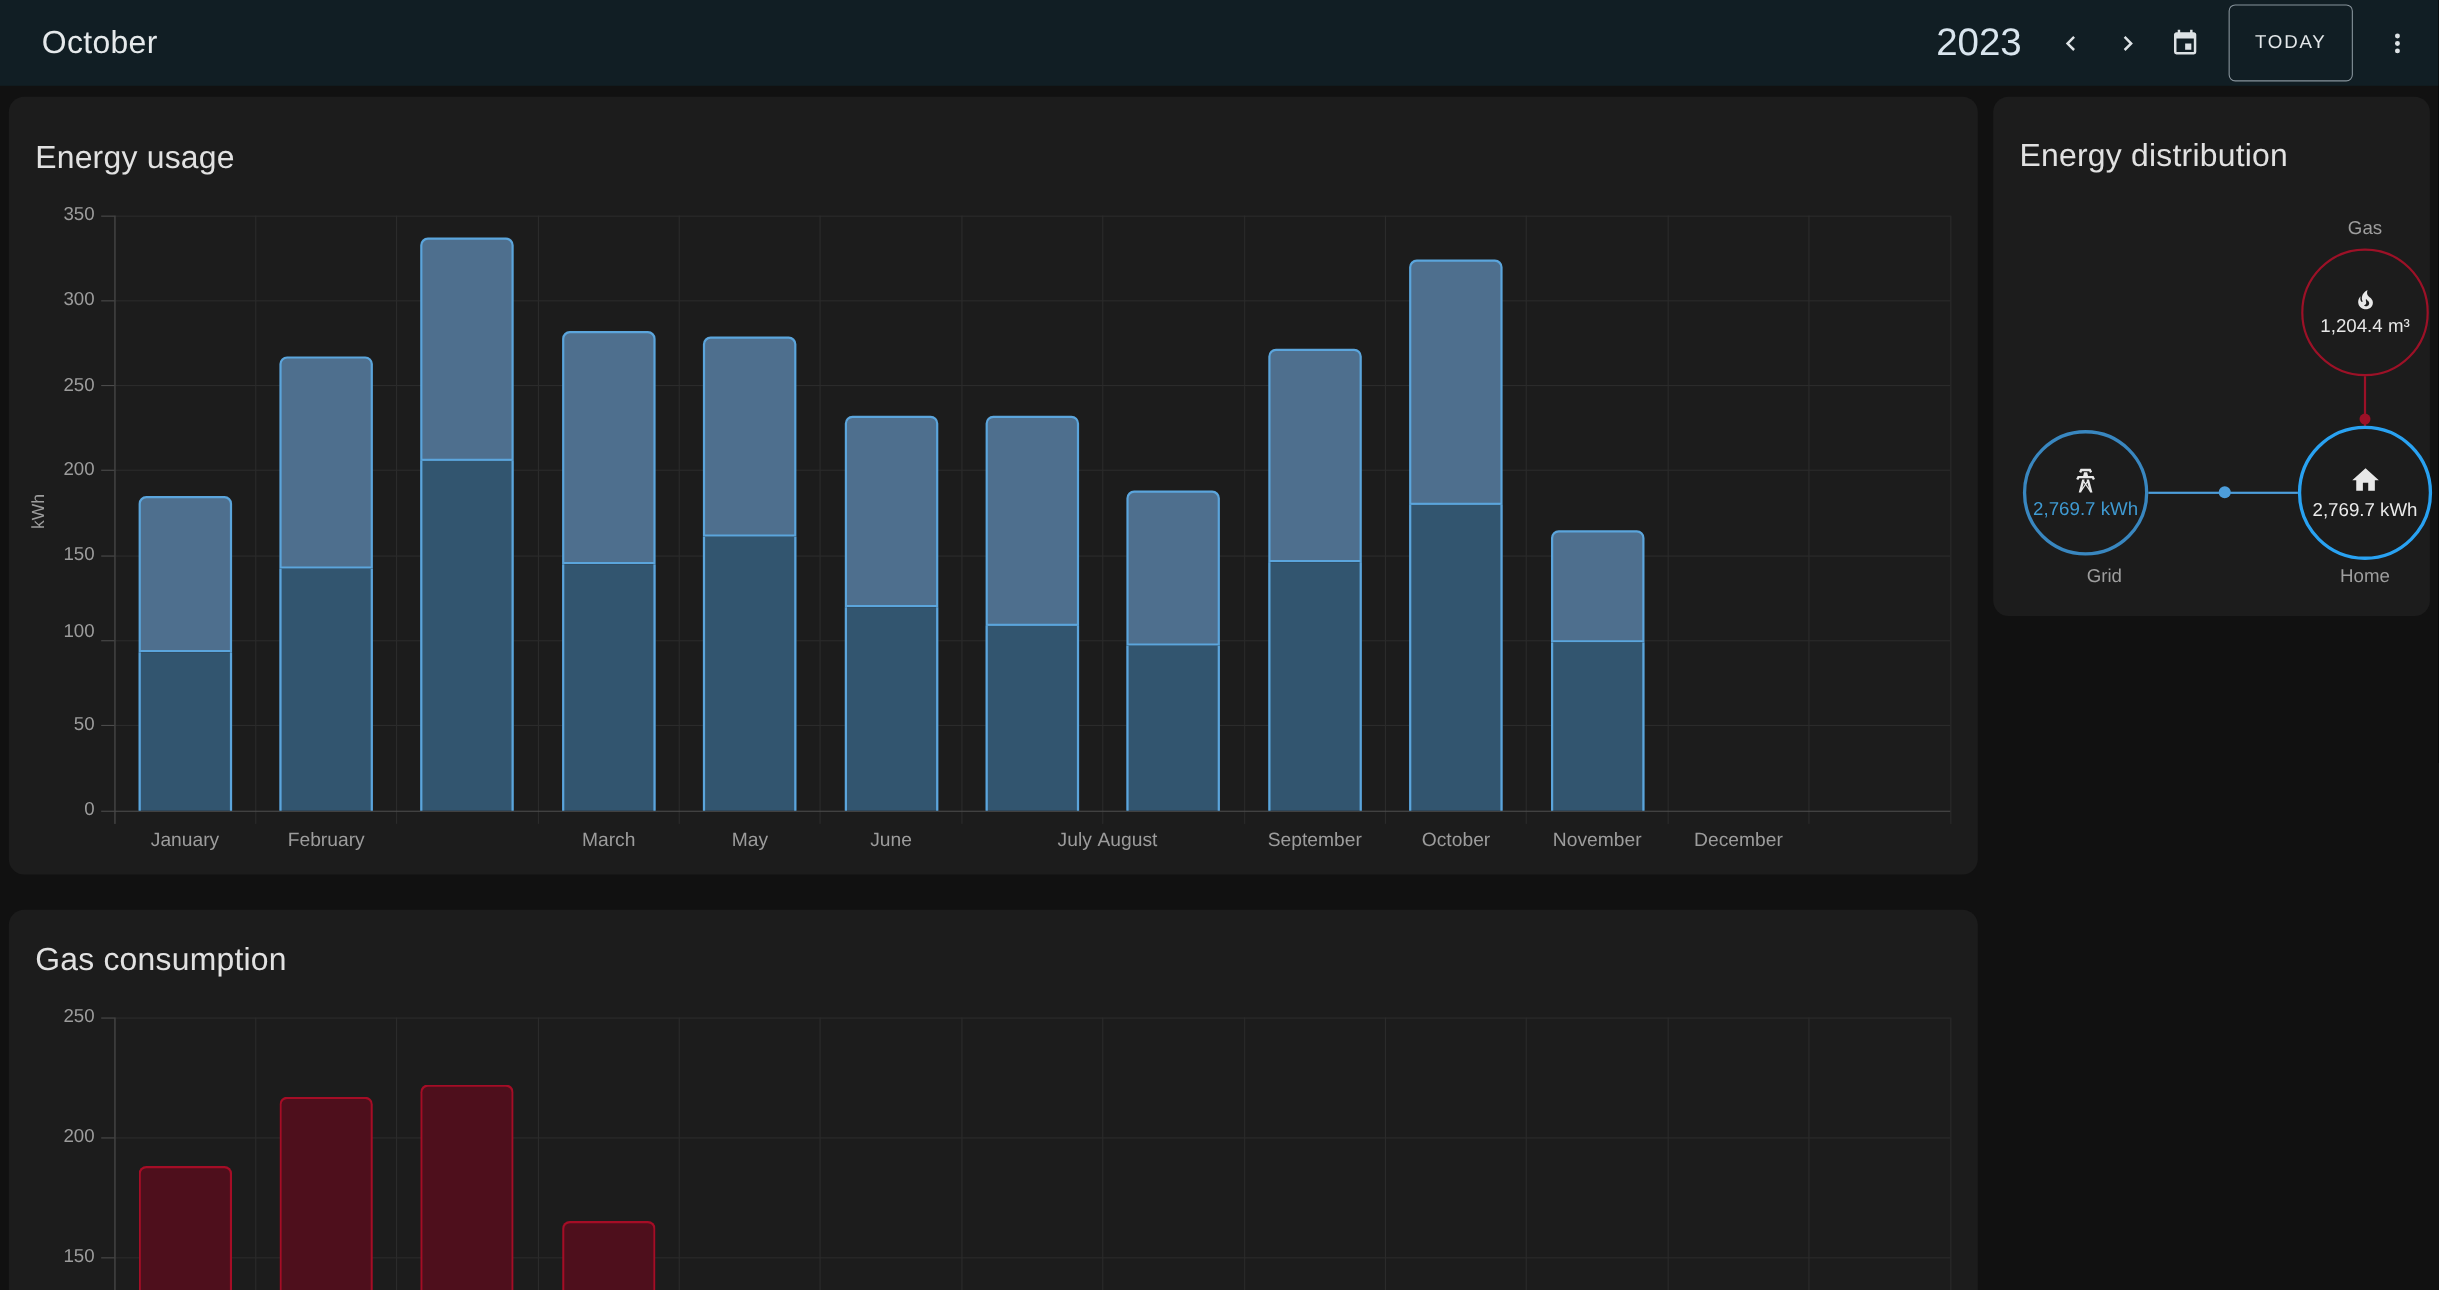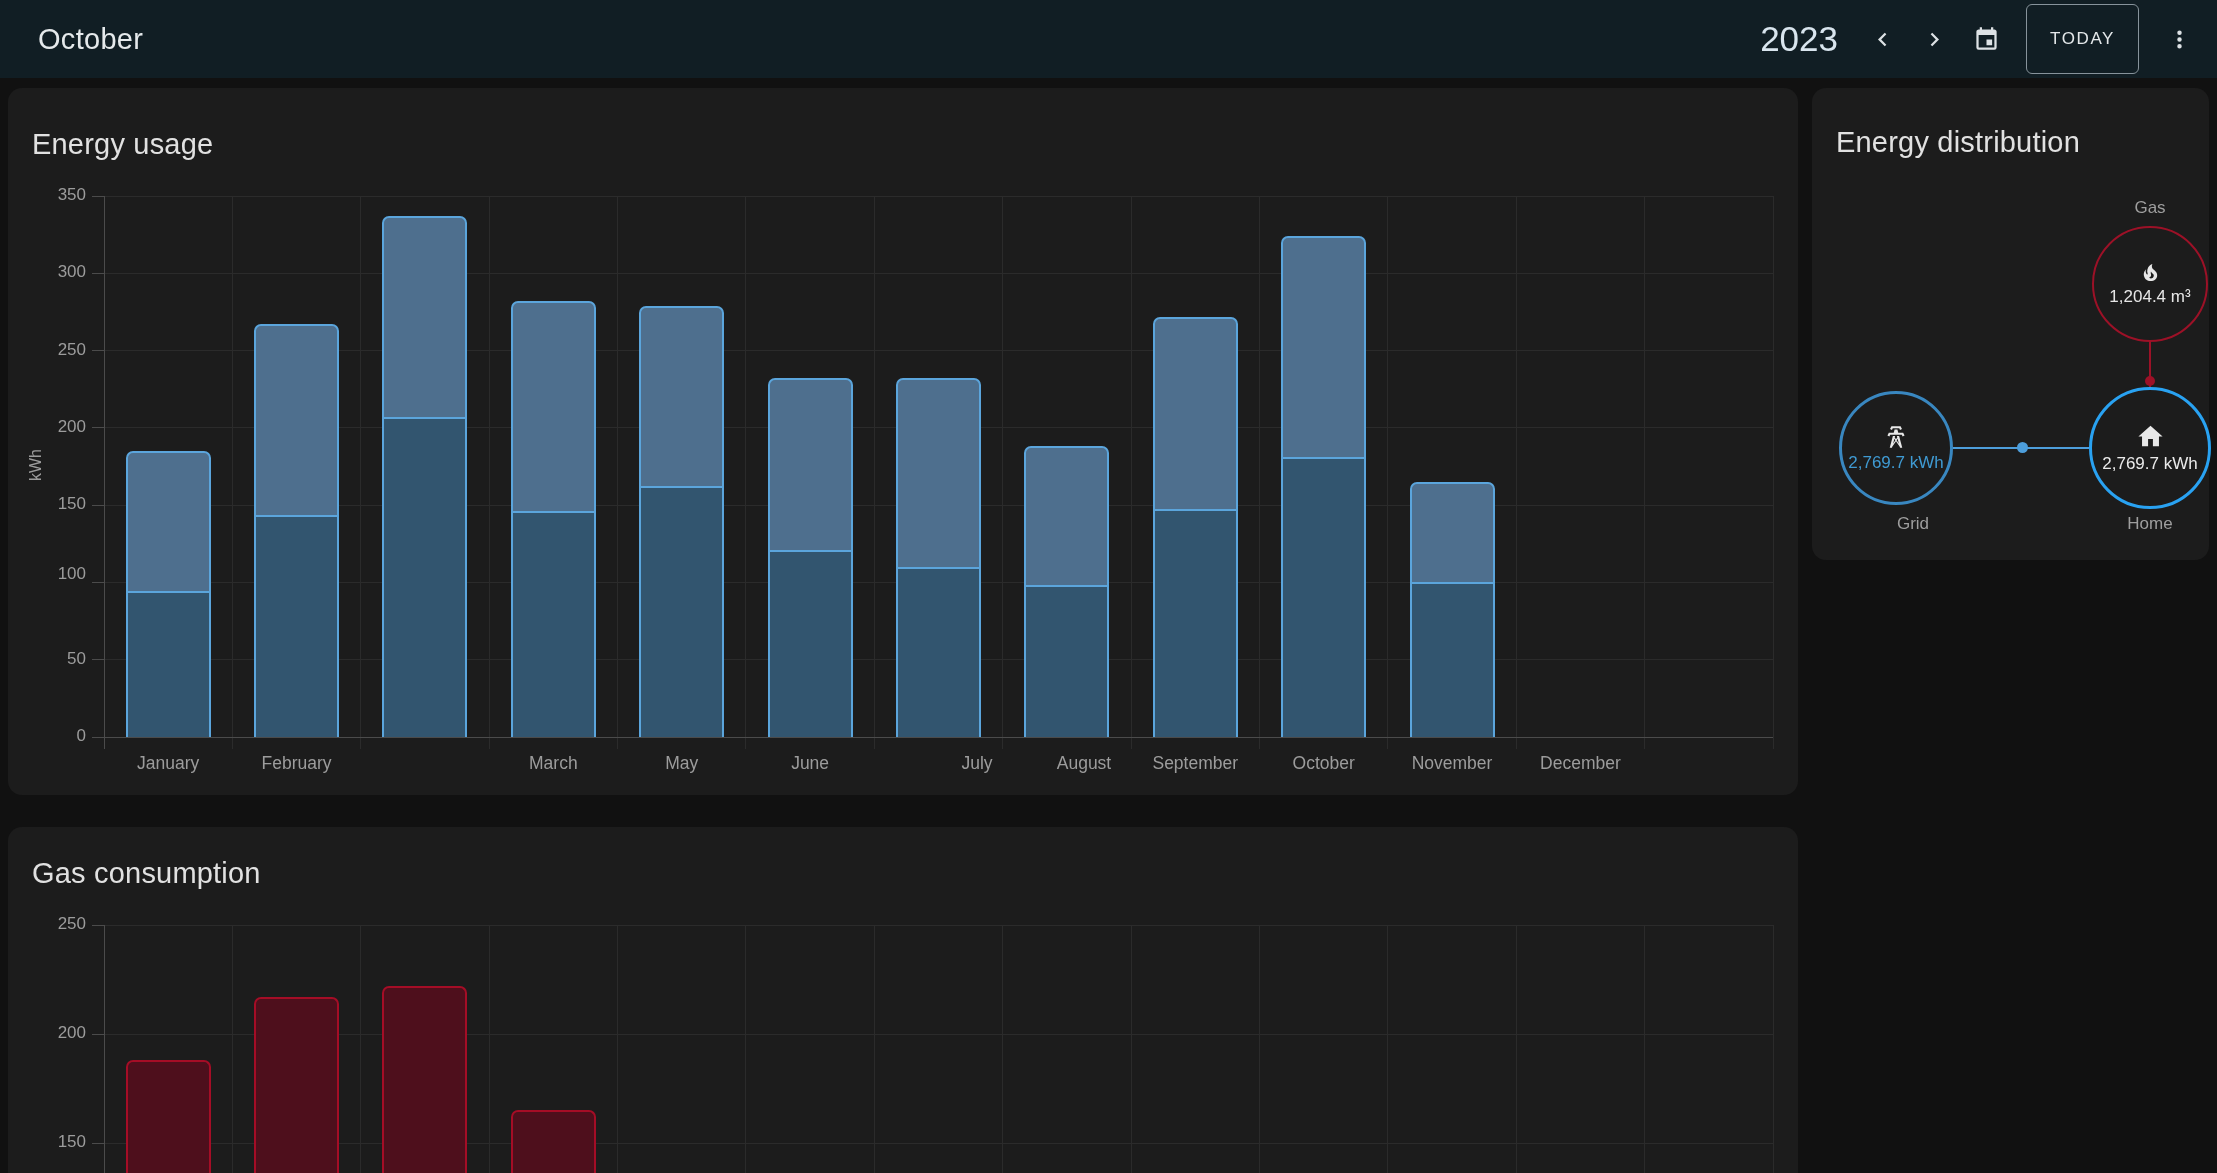--- a/index.html
+++ b/index.html
@@ -178,21 +178,21 @@
       <div class="yticklabel" style="left: 26px; top: 185px;">350</div>
       <div class="vline" style="left: 103.5px; top: 196px; width: 1px; height: 553px; background: rgb(75, 75, 75);"></div>
       <div class="ylabeltitle" style="left: -4px; top: 456px;">kWh</div>
       <div class="xlabel" style="left: 98.1923px; top: 753px;">January</div>
       <div class="xlabel" style="left: 226.577px; top: 753px;">February</div>
       <div class="xlabel" style="left: 354.962px; top: 718px;">March</div>
       <div class="xlabel" style="left: 483.346px; top: 753px;">March</div>
       <div class="xlabel" style="left: 611.731px; top: 753px;">May</div>
       <div class="xlabel" style="left: 740.115px; top: 753px;">June</div>
       <div class="xlabel" style="left: 907px; top: 753px;">July</div>
-      <div class="xlabel" style="left: 1014px; top: 753px;">August</div>
+      <div class="xlabel" style="left: 955px; top: 753px;">August</div>
       <div class="xlabel" style="left: 1125.27px; top: 753px;">September</div>
       <div class="xlabel" style="left: 1253.65px; top: 753px;">October</div>
       <div class="xlabel" style="left: 1382.04px; top: 753px;">November</div>
       <div class="xlabel" style="left: 1510.42px; top: 753px;">December</div>
       <div class="bar" style="left: 125.692px; top: 451.043px; width: 85px; height: 285.957px;">
         <div class="seg seg-top" style="top: 0px; height: 142.206px; background: rgb(78, 111, 142); border-color: rgb(91, 165, 220);"></div>
         <div class="seg seg-bottom" style="top: 142.206px; height: 143.751px; background: rgb(50, 85, 111); border-color: rgb(91, 165, 220);"></div>
       </div>
       <div class="bar" style="left: 254.077px; top: 324.294px; width: 85px; height: 412.706px;">
         <div class="seg seg-top" style="top: 0px; height: 193.214px; background: rgb(78, 111, 142); border-color: rgb(91, 165, 220);"></div>

